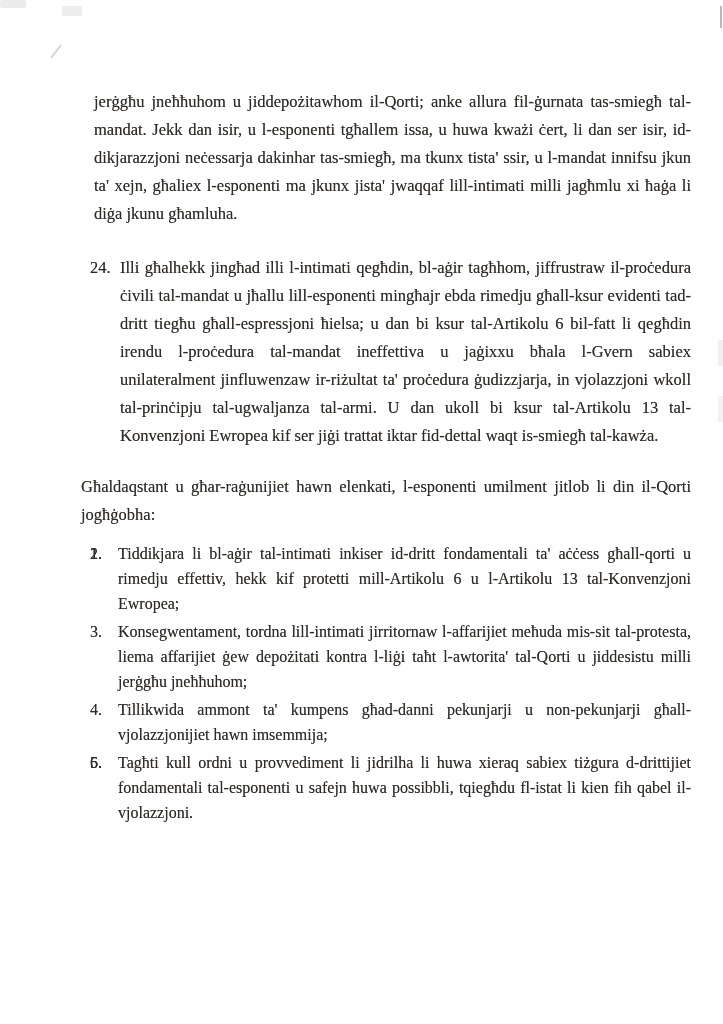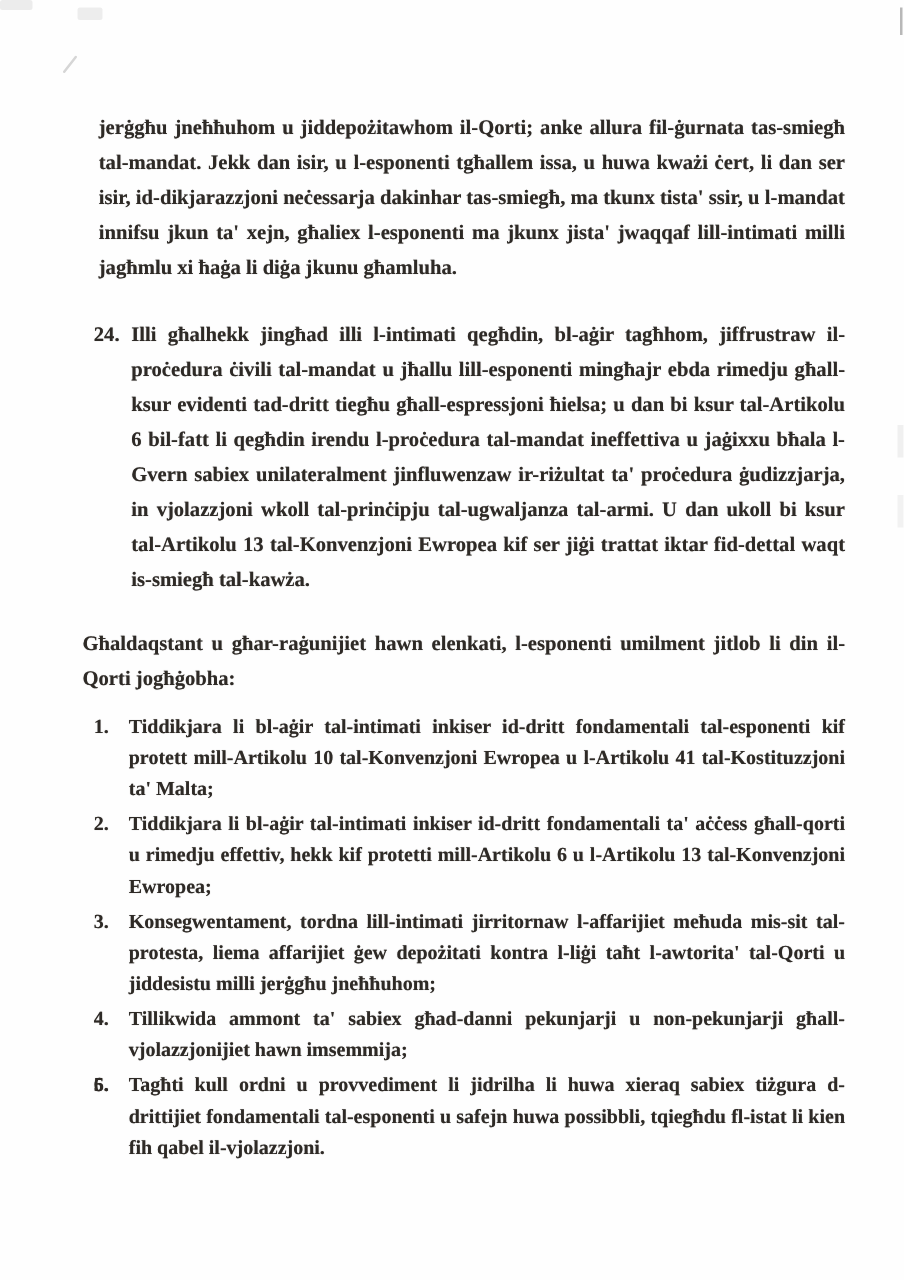--- a/index.html
+++ b/index.html
@@ -11,28 +11,27 @@
     position: relative;
     width: 723px;
     height: 1024px;
     background: #fefefe;
     overflow: hidden;
     font-family: "Liberation Serif", "DejaVu Serif", serif;
     color: #2e2a26;
   }
   .doc {
     position: absolute;
-    left: 66px;
+    left: 81px;
     top: 88px;
     width: 610px;
     font-size: 16.5px;
     line-height: 28px;
     text-align: justify;
     text-shadow: 0 0 0.6px rgba(46,42,38,0.55);
-    font-weight: bold;
   }
   .para-continuation {
     margin: 0 0 26px 13px;
   }
   .numbered-para {
     position: relative;
     padding-left: 39px;
     margin: 0 0 23px 0;
   }
   .numbered-para .num {
@@ -90,33 +89,32 @@
     <div class="numbered-para">
       <span class="num">24.</span>
       <span>Illi għalhekk jingħad illi l-intimati qegħdin, bl-aġir tagħhom, jiffrustraw il-proċedura ċivili tal-mandat u jħallu lill-esponenti mingħajr ebda rimedju għall-ksur evidenti tad-dritt tiegħu għall-espressjoni ħielsa; u dan bi ksur tal-Artikolu 6 bil-fatt li qegħdin irendu l-proċedura tal-mandat ineffettiva u jaġixxu bħala l-Gvern sabiex unilateralment jinfluwenzaw ir-riżultat ta' proċedura ġudizzjarja, in vjolazzjoni wkoll tal-prinċipju tal-ugwaljanza tal-armi. U dan ukoll bi ksur tal-Artikolu 13 tal-Konvenzjoni Ewropea kif ser jiġi trattat iktar fid-dettal waqt is-smiegħ tal-kawża.</span>
     </div>
 
     <p class="prayer-intro">Għaldaqstant u għar-raġunijiet hawn elenkati, l-esponenti umilment jitlob li din il-Qorti jogħġobha:</p>
 
     <ol class="request-list">
       <li class="request-item">
         <span class="num">1.</span>
-        <span>Tiddikjara li bl-aġir tal-intimati inkiser id-dritt fondamentali tal-esponenti kif protett mill-Artikolu 10 tal-Konvenzjoni Ewropea u l-Artikolu 41 tal-Kostituzzjoni ta' Malta;</span>
       </li>
       <li class="request-item">
         <span class="num">2.</span>
         <span>Tiddikjara li bl-aġir tal-intimati inkiser id-dritt fondamentali ta' aċċess għall-qorti u rimedju effettiv, hekk kif protetti mill-Artikolu 6 u l-Artikolu 13 tal-Konvenzjoni Ewropea;</span>
       </li>
       <li class="request-item">
         <span class="num">3.</span>
         <span>Konsegwentament, tordna lill-intimati jirritornaw l-affarijiet meħuda mis-sit tal-protesta, liema affarijiet ġew depożitati kontra l-liġi taħt l-awtorita' tal-Qorti u jiddesistu milli jerġgħu jneħħuhom;</span>
       </li>
       <li class="request-item">
         <span class="num">4.</span>
-        <span>Tillikwida ammont ta' sabiex għad-danni pekunjarji u non-pekunjarji għall-vjolazzjonijiet hawn imsemmija;</span>
+        <span>Tillikwida ammont ta' kumpens għad-danni pekunjarji u non-pekunjarji għall-vjolazzjonijiet hawn imsemmija;</span>
       </li>
       <li class="request-item">
         <span class="num">5.</span>
       </li>
       <li class="request-item">
         <span class="num">6.</span>
         <span>Tagħti kull ordni u provvediment li jidrilha li huwa xieraq sabiex tiżgura d-drittijiet fondamentali tal-esponenti u safejn huwa possibbli, tqiegħdu fl-istat li kien fih qabel il-vjolazzjoni.</span>
       </li>
     </ol>
 

